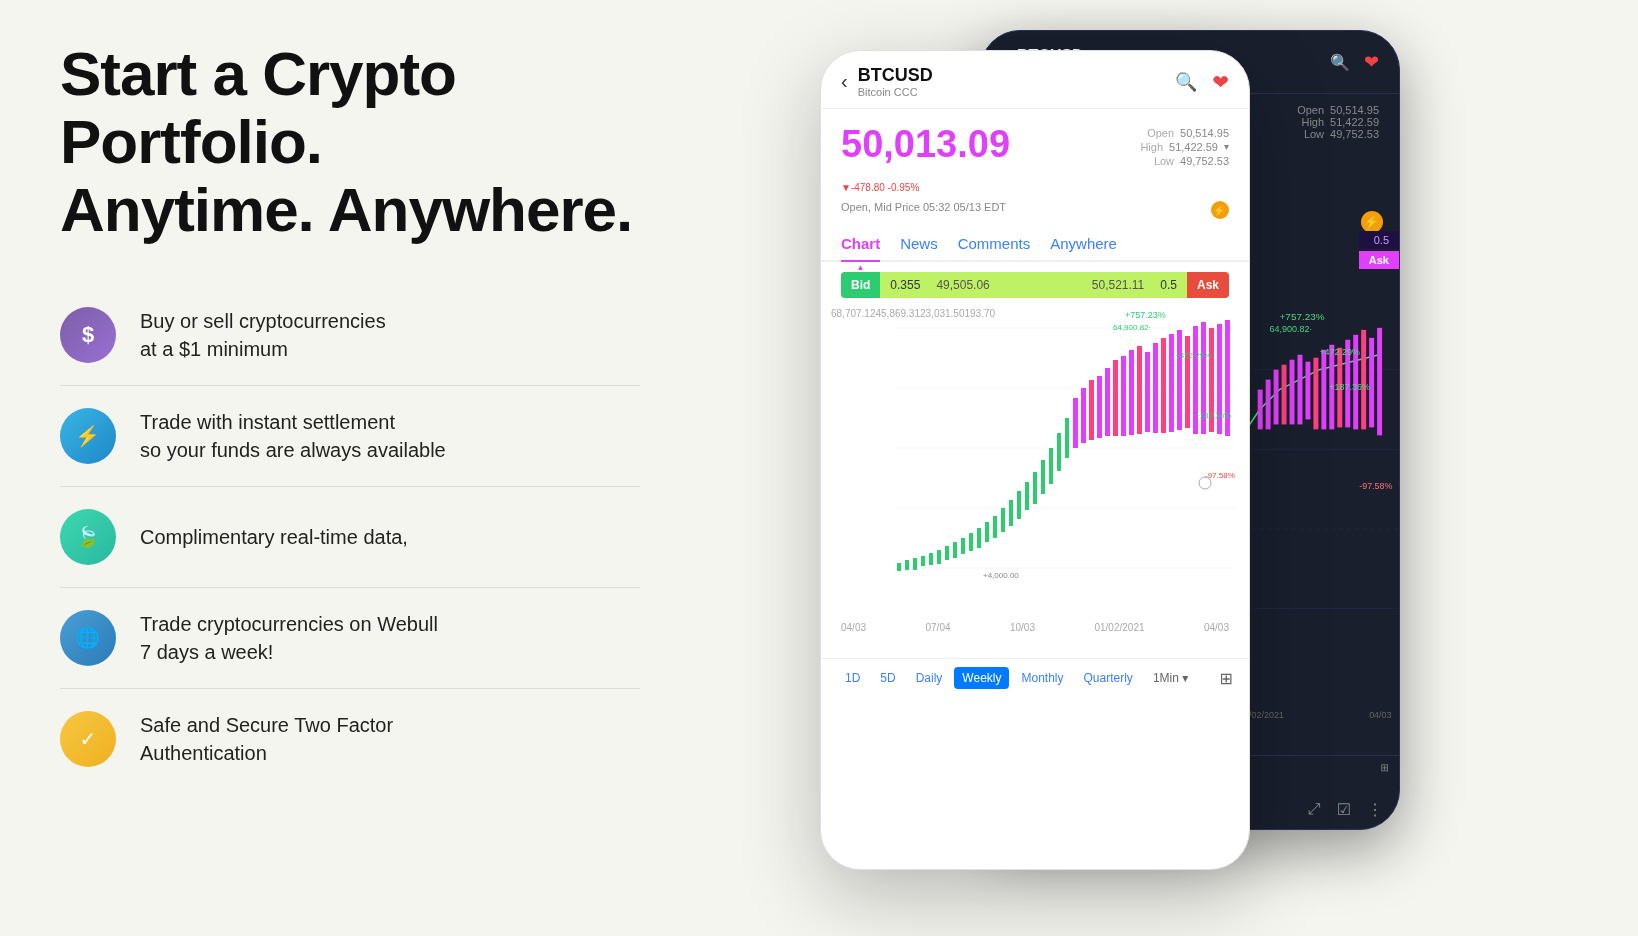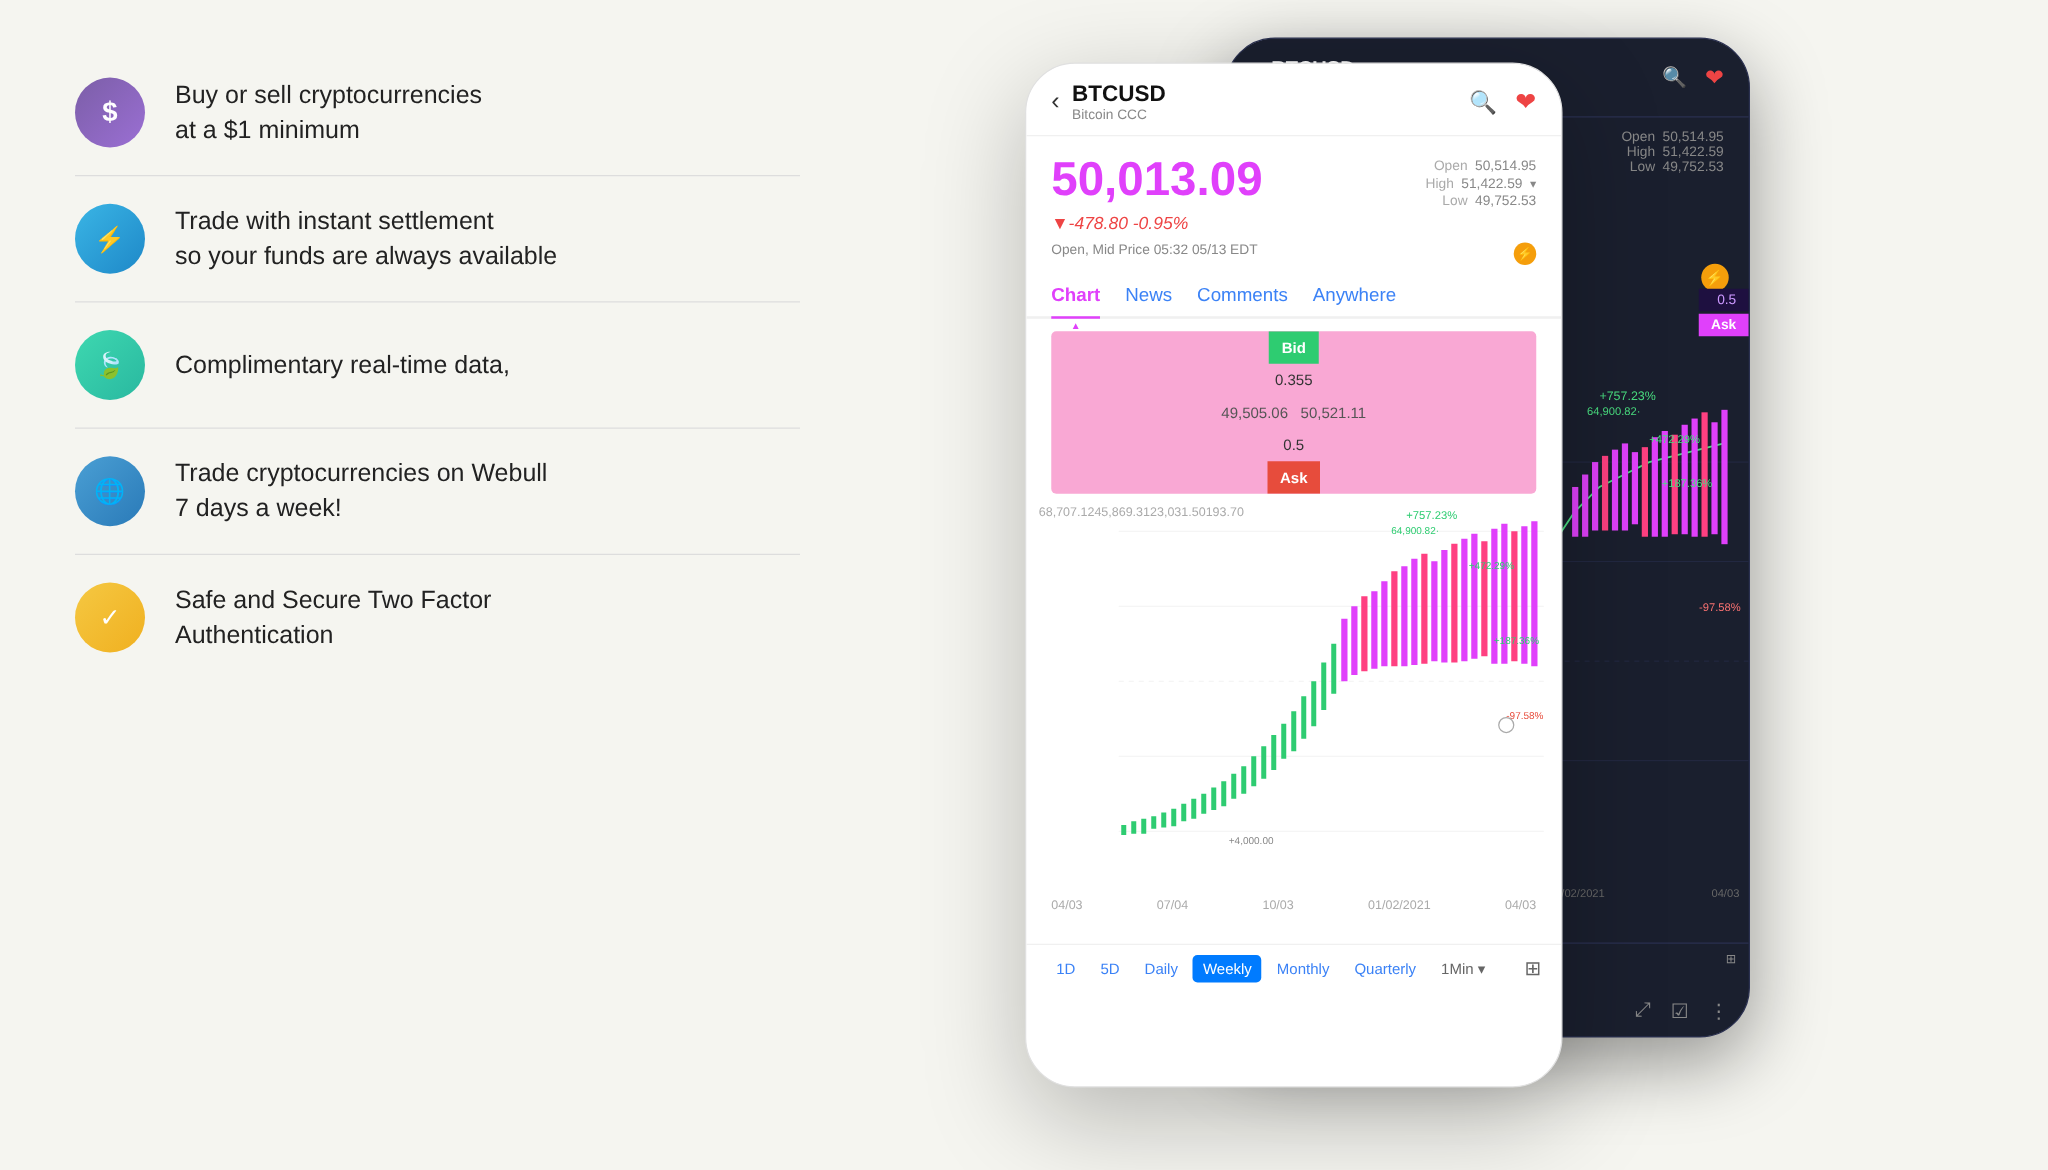--- a/index.html
+++ b/index.html
@@ -187,23 +187,22 @@
     }
 
     .phone-price-main {
       color: #e040fb;
       font-size: 38px;
       font-weight: 700;
     }
 
     .phone-price-change {
       color: #e44;
-      font-size: 14px;
-      margin-top: 4px;
-      font-style: italic;
+      font-size: 10px;
+      margin-top: 16px;
     }
 
     .phone-ohlc {
       display: flex;
       flex-direction: column;
       gap: 2px;
       text-align: right;
       font-size: 11px;
       color: #888;
       margin-top: 4px;
@@ -265,25 +264,24 @@
       left: 50%;
       transform: translateX(-50%);
       font-size: 8px;
       color: #e040fb;
     }
 
     .phone-bid-ask-bar {
       display: flex;
       align-items: center;
       margin: 10px 20px;
-      background: #f9a8d4;
+      background: #bef264;
       border-radius: 4px;
       overflow: hidden;
       font-size: 12px;
-      flex-direction: column;
     }
 
     .bid-label {
       background: #2ecc71;
       color: #fff;
       padding: 6px 10px;
       font-weight: 600;
     }
 
     .bid-val {
@@ -412,20 +410,24 @@
     .shield-icon {
       color: #fff;
       font-size: 20px;
     }
 
   </style>
 </head>
 <body>
 
 <div class="left-panel">
+  <h1 class="hero-title">
+    <span>Start a Crypto Portfolio.</span><br>
+    <span>Anytime. Anywhere.</span>
+  </h1>
 
   <div class="features-list">
 
     <div class="feature-item">
       <div class="feature-icon icon-purple">
         <span class="dollar-icon">$</span>
       </div>
       <div class="feature-text">
         <span>Buy or sell cryptocurrencies</span><br>
         <span>at a $1 minimum</span>

